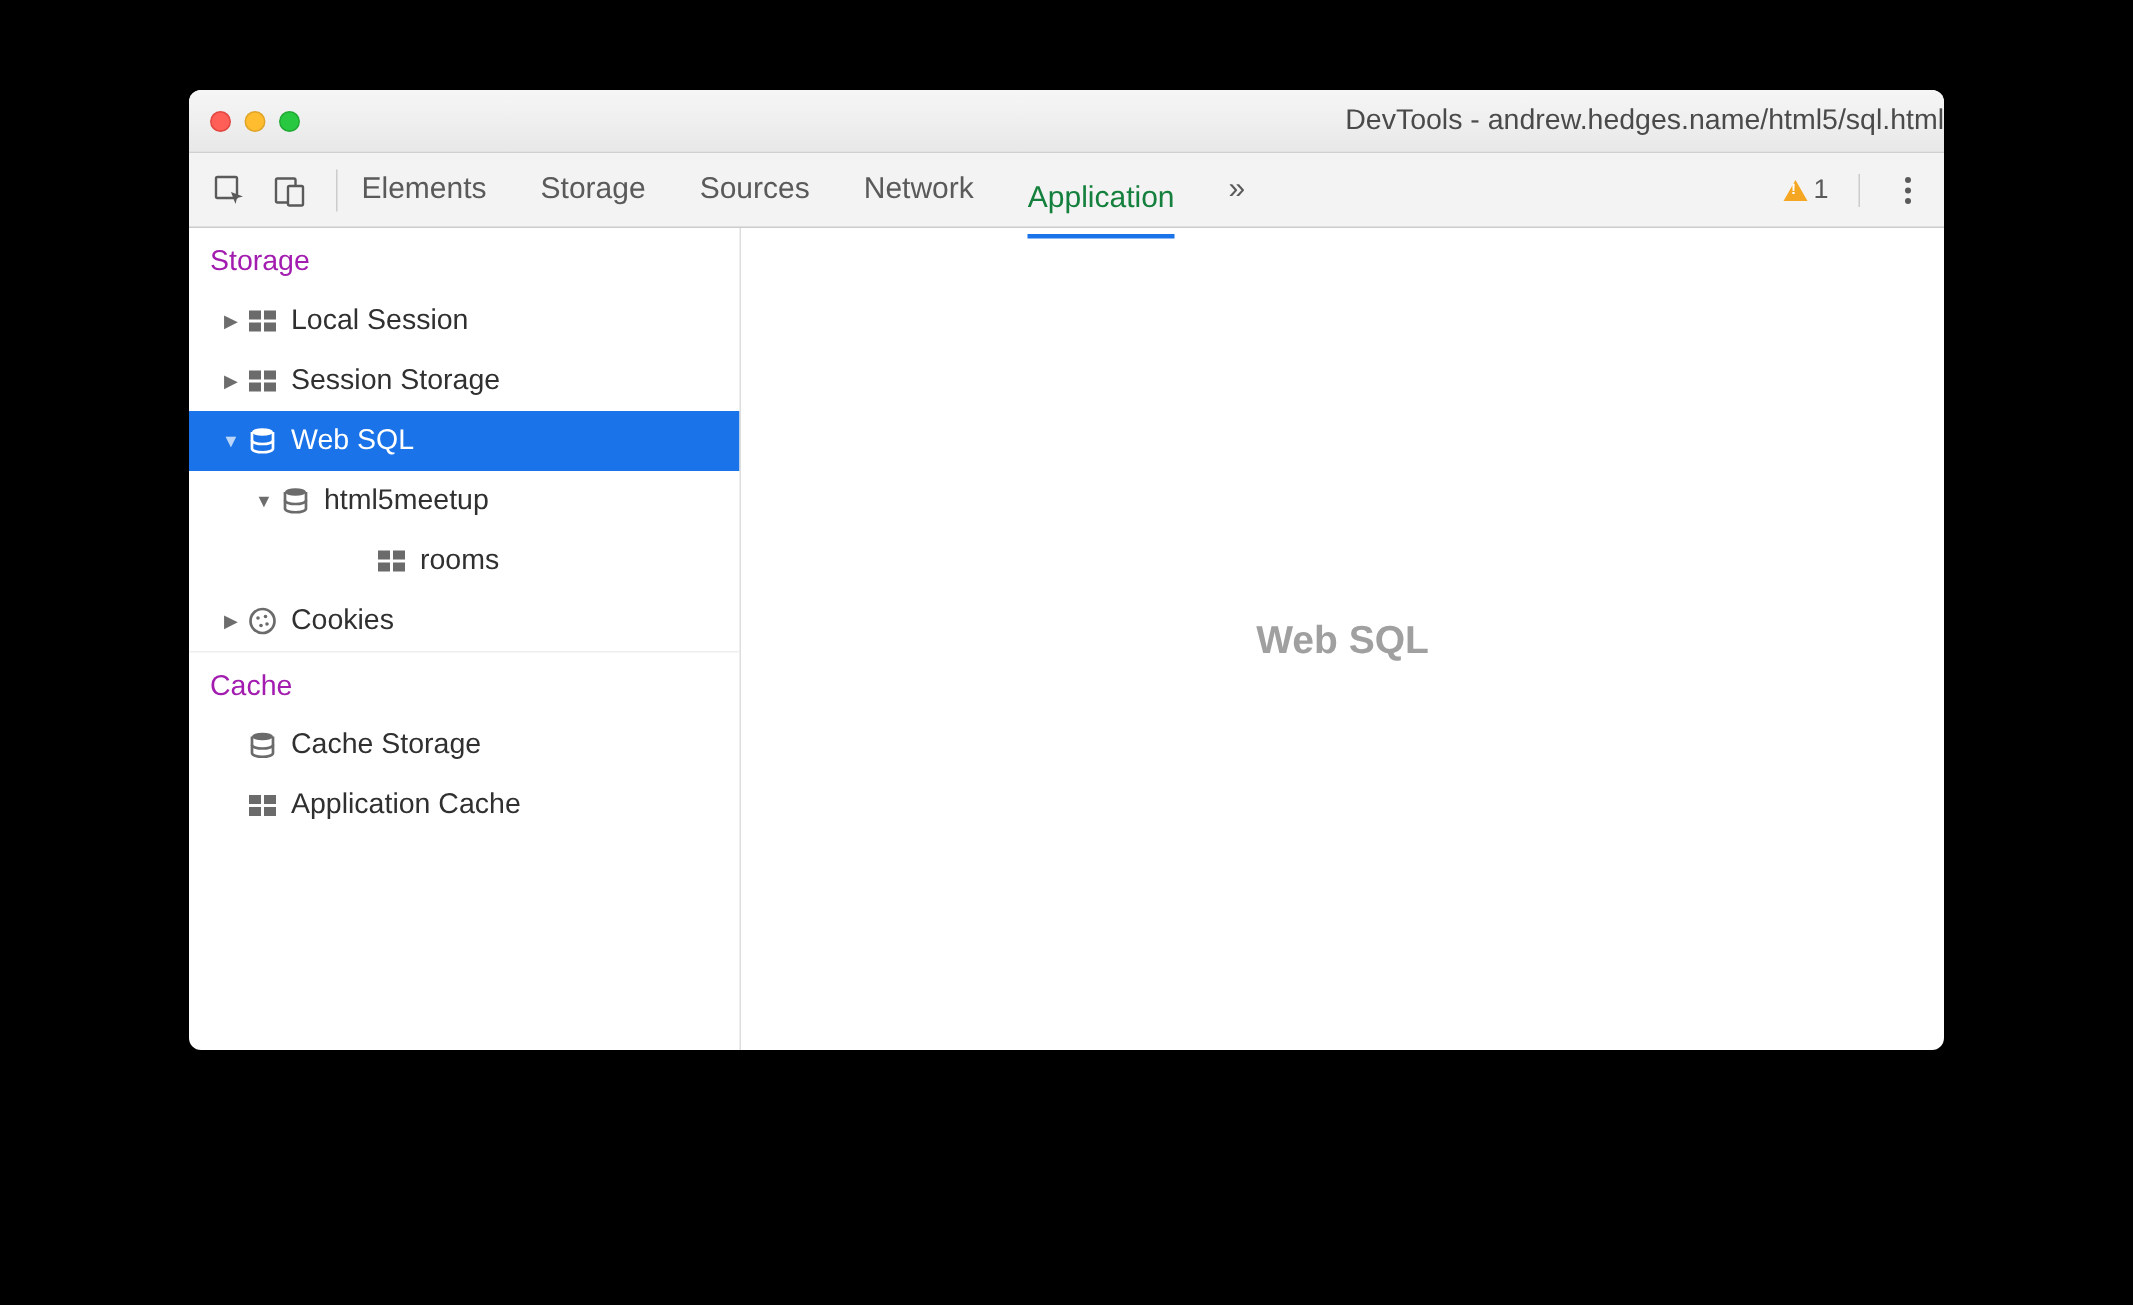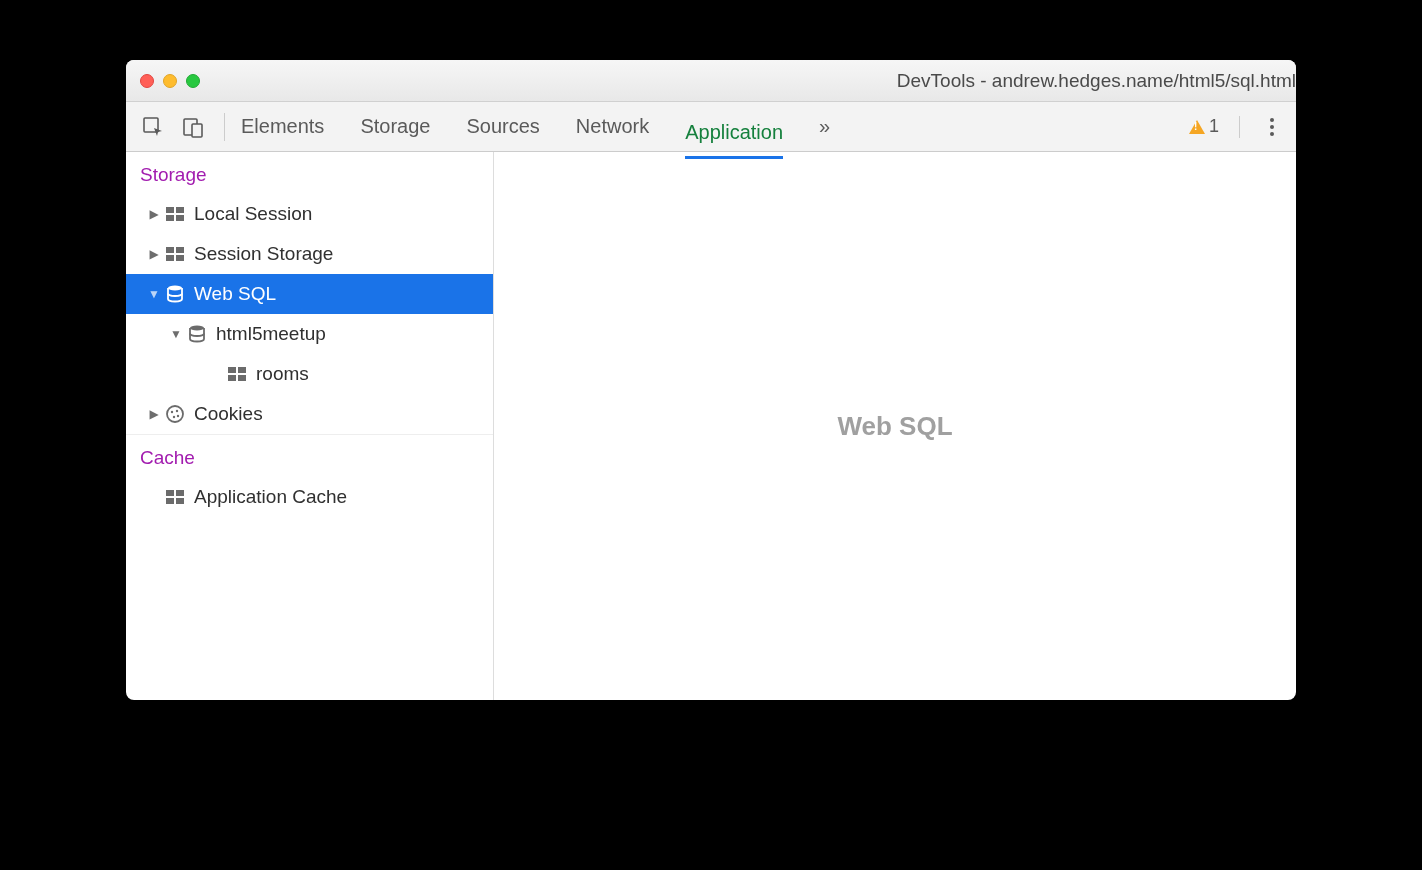--- a/index.html
+++ b/index.html
@@ -171,21 +171,21 @@
   }
   .tree-icon {
     width: 22px; height: 22px;
     display: inline-flex;
     align-items: center;
     justify-content: center;
     margin-right: 8px;
   }
   .pad-1 { padding-left: 22px; }
   .pad-2 { padding-left: 44px; }
-  .pad-3 { padding-left: 84px; }
+  .pad-3 { padding-left: 84px; margin-left: 24px; }
   .main {
     flex: 1;
     display: flex;
     align-items: center;
     justify-content: center;
     color: #a0a0a0;
     font-size: 26px;
     font-weight: 600;
   }
   svg { display: block; }
@@ -311,20 +311,31 @@
       <circle cx="9" cy="13" r="1.2" fill="#6b6b6b" stroke="none"></circle>
       <circle cx="13" cy="12" r="1.2" fill="#6b6b6b" stroke="none"></circle>
     </svg>
           </span>
           <span>Cookies</span>
         </div>
         <div class="group-head">Cache</div>
         <div class="tree-row pad-1">
           <span class="chev"></span>
           <span class="tree-icon">
+            <svg width="20" height="20" viewBox="0 0 20 20" fill="none" stroke="#6b6b6b" stroke-width="1.8">
+      <ellipse cx="10" cy="4" rx="7" ry="2.5" fill="#6b6b6b" stroke="none"></ellipse>
+      <path d="M3 4 V15 a7 2.5 0 0 0 14 0 V4"></path>
+      <path d="M3 9.5 a7 2.5 0 0 0 14 0"></path>
+    </svg>
+          </span>
+          <span>Cache Storage</span>
+        </div>
+        <div class="tree-row pad-1">
+          <span class="chev"></span>
+          <span class="tree-icon">
             <svg width="20" height="20" viewBox="0 0 20 20" fill="#6b6b6b">
       <rect x="1" y="3" width="8" height="6"></rect>
               <rect x="11" y="3" width="8" height="6"></rect>
       <rect x="1" y="11" width="8" height="6"></rect>
               <rect x="11" y="11" width="8" height="6"></rect>
     </svg>
           </span>
           <span>Application Cache</span>
         </div>
       </div>

